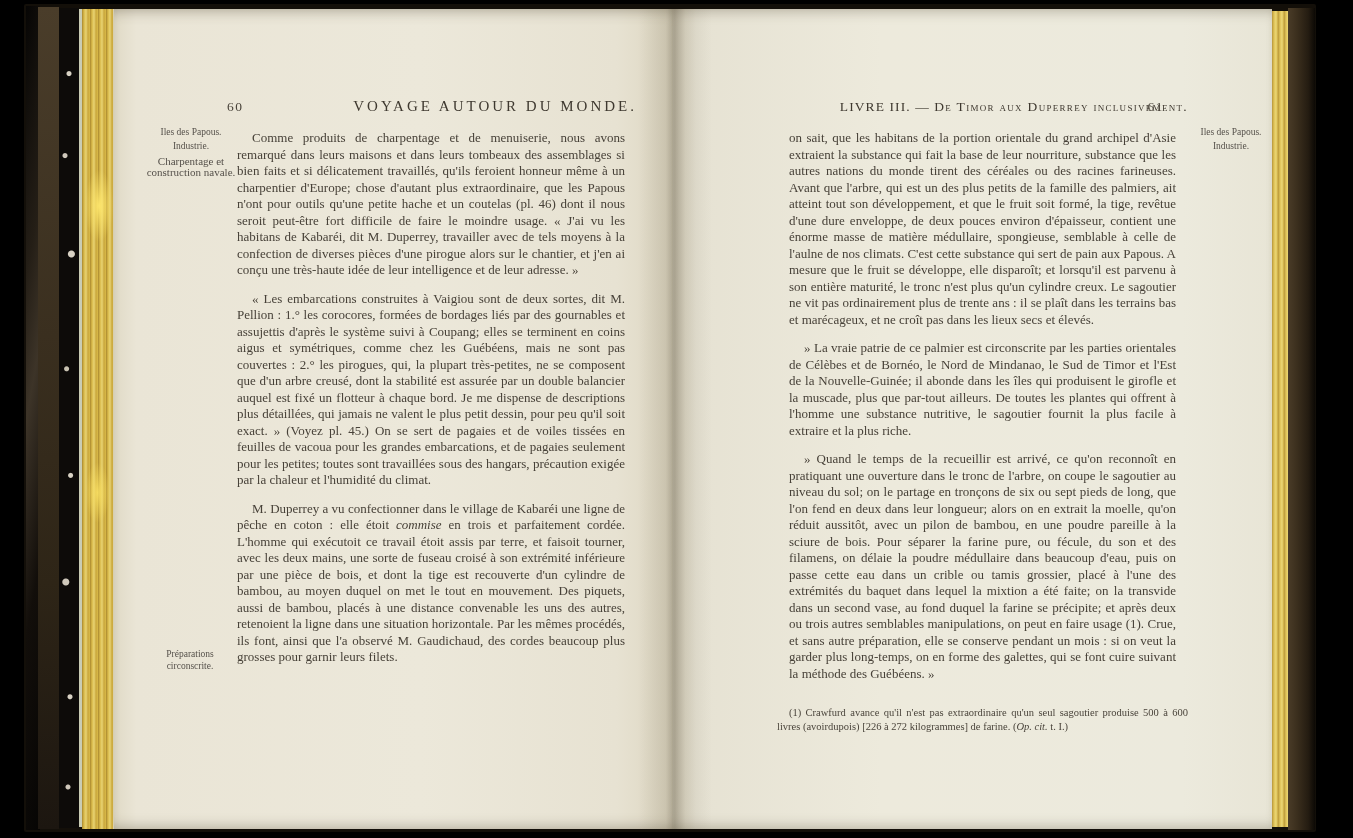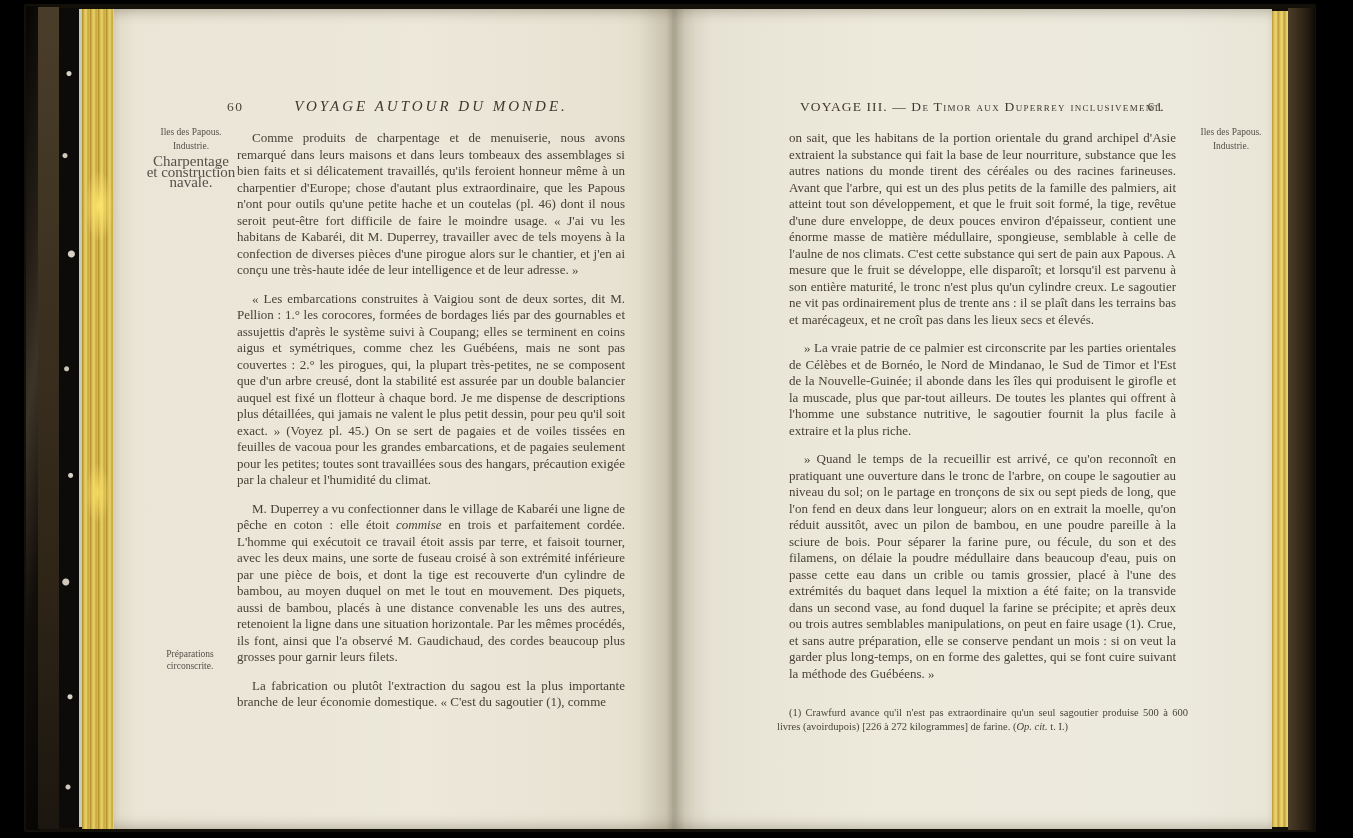--- a/index.html
+++ b/index.html
@@ -39,38 +39,38 @@
     box-shadow:inset 0 10px 14px -9px rgba(80,70,50,.4), inset 0 -10px 14px -9px rgba(80,70,50,.38);}
   .gutter{position:absolute;left:638px;top:9px;width:74px;height:820px;pointer-events:none;
     background:linear-gradient(90deg,rgba(0,0,0,0) 0%,rgba(101,92,70,0.16) 38%,rgba(66,58,42,0.28) 50%,rgba(101,92,70,0.12) 64%,rgba(0,0,0,0) 100%);}
   .edge-right{position:absolute;left:1272px;top:11px;width:16px;height:816px;
     background:repeating-linear-gradient(90deg,#b6953a 0px,#dfc257 2px,#ecd877 4px,#c9a73c 6px);}
   .board-right{position:absolute;left:1288px;top:8px;width:27px;height:822px;
     background:linear-gradient(90deg,#4a3c28 0%,#3a2e1d 35%,#241c11 75%,#0c0905 100%);}
   .content{position:absolute;width:412px;}
   .content-left{left:225px;top:97px;}
   .content-right{left:777px;top:97px;width:411px;}
-  .pg-header{position:relative;height:21px;text-align:center;white-space:nowrap;}
+  .pg-header{position:relative;height:21px;text-align:right;white-space:nowrap;}
   .folio{position:absolute;top:2px;font-size:13.5px;letter-spacing:1.5px;color:#4a443b;}
   .folio-l{left:2px;} .folio-r{right:24px;}
-  .running-title{font-size:15px;letter-spacing:3px;color:#3e382f;font-style:italic;}
+  .running-title{font-size:15px;letter-spacing:3px;color:#3e382f;}
   .running-title-r{font-size:13.5px;letter-spacing:1.1px;color:#3e382f;}
   .smallcaps{font-variant:small-caps;letter-spacing:1.3px;}
   .pg-body{margin-top:7px;font-size:13px;line-height:16.5px;text-align:justify;color:#474138;}
   .para{margin:12px;text-indent:15px;}
   .para.no-indent{text-indent:0;}
   .footnote{margin-top:8px;font-size:10.5px;line-height:14px;color:#4a443b;text-indent:12px;text-align:justify;}
   .footnote-r{margin-top:24px;}
 
   
   .margin-note{position:absolute;font-size:9.5px;line-height:12px;text-align:center;color:#55504a;}
   .mn-l1{left:146px;top:126px;width:90px;}
   .mn-l2{left:146px;top:648px;width:88px;}
   .mn-r1{left:1188px;top:126px;width:86px;}
-  .mn-sub{margin-top:4px;font-size:15px;line-height:10.5px;}
+  .mn-sub{margin-top:4px;font-size:11px;line-height:10.5px;}
   .mn-gap{margin-top:2px;text-align:center;}
 </style>
 </head>
 <body>
 
 <div class="scene">
 
   <div class="book-base"></div>
   <div class="leather-left"></div>
   <div class="board-left"></div>
@@ -102,27 +102,26 @@
 
   <div class="content content-left">
     <div class="pg-header">
       <span class="folio folio-l">60</span>
       <span class="running-title">VOYAGE AUTOUR DU MONDE.</span>
     </div>
     <div class="pg-body">
       <p class="para">Comme produits de charpentage et de menuiserie, nous avons remarqué dans leurs maisons et dans leurs tombeaux des assemblages si bien faits et si délicatement travaillés, qu'ils feroient honneur même à un charpentier d'Europe; chose d'autant plus extraordinaire, que les Papous n'ont pour outils qu'une petite hache et un coutelas (pl. 46) dont il nous seroit peut-être fort difficile de faire le moindre usage. « J'ai vu les habitans de Kabaréi, dit M. Duperrey, travailler avec de tels moyens à la confection de diverses pièces d'une pirogue alors sur le chantier, et j'en ai conçu une très-haute idée de leur intelligence et de leur adresse. »</p>
       <p class="para">« Les embarcations construites à Vaigiou sont de deux sortes, dit M. Pellion : 1.° les corocores, formées de bordages liés par des gournables et assujettis d'après le système suivi à Coupang; elles se terminent en coins aigus et symétriques, comme chez les Guébéens, mais ne sont pas couvertes : 2.° les pirogues, qui, la plupart très-petites, ne se composent que d'un arbre creusé, dont la stabilité est assurée par un double balancier auquel est fixé un flotteur à chaque bord. Je me dispense de descriptions plus détaillées, qui jamais ne valent le plus petit dessin, pour peu qu'il soit exact. » (Voyez pl. 45.) On se sert de pagaies et de voiles tissées en feuilles de vacoua pour les grandes embarcations, et de pagaies seulement pour les petites; toutes sont travaillées sous des hangars, précaution exigée par la chaleur et l'humidité du climat.</p>
       <p class="para"><span>M. Duperrey a vu confectionner dans le village de Kabaréi une ligne de pêche en coton : elle étoit </span><i>commise</i><span> en trois et parfaitement cordée. L'homme qui exécutoit ce travail étoit assis par terre, et faisoit tourner, avec les deux mains, une sorte de fuseau croisé à son extrémité inférieure par une pièce de bois, et dont la tige est recouverte d'un cylindre de bambou, au moyen duquel on met le tout en mouvement. Des piquets, aussi de bambou, placés à une distance convenable les uns des autres, retenoient la ligne dans une situation horizontale. Par les mêmes procédés, ils font, ainsi que l'a observé M. Gaudichaud, des cordes beaucoup plus grosses pour garnir leurs filets.</span></p>
-      <p class="para">La fabrication ou plutôt l'extraction du sagou est la plus importante branche de leur économie domestique. « C'est du sagoutier (1), comme</p>
     </div>
   </div>
 
   <div class="content content-right">
     <div class="pg-header">
-      <span class="running-title-r"><span>VOYAGE III. — </span><span class="smallcaps">De Timor aux Duperrey inclusivement.</span></span>
+      <span class="running-title-r"><span>LIVRE III. — </span><span class="smallcaps">De Timor aux Duperrey inclusivement.</span></span>
       <span class="folio folio-r">61</span>
     </div>
     <div class="pg-body">
       <p class="para no-indent">on sait, que les habitans de la portion orientale du grand archipel d'Asie extraient la substance qui fait la base de leur nourriture, substance que les autres nations du monde tirent des céréales ou des racines farineuses. Avant que l'arbre, qui est un des plus petits de la famille des palmiers, ait atteint tout son développement, et que le fruit soit formé, la tige, revêtue d'une dure enveloppe, de deux pouces environ d'épaisseur, contient une énorme masse de matière médullaire, spongieuse, semblable à celle de l'aulne de nos climats. C'est cette substance qui sert de pain aux Papous. A mesure que le fruit se développe, elle disparoît; et lorsqu'il est parvenu à son entière maturité, le tronc n'est plus qu'un cylindre creux. Le sagoutier ne vit pas ordinairement plus de trente ans : il se plaît dans les terrains bas et marécageux, et ne croît pas dans les lieux secs et élevés.</p>
       <p class="para">» La vraie patrie de ce palmier est circonscrite par les parties orientales de Célèbes et de Bornéo, le Nord de Mindanao, le Sud de Timor et l'Est de la Nouvelle-Guinée; il abonde dans les îles qui produisent le girofle et la muscade, plus que par-tout ailleurs. De toutes les plantes qui offrent à l'homme une substance nutritive, le sagoutier fournit la plus facile à extraire et la plus riche.</p>
       <p class="para">» Quand le temps de la recueillir est arrivé, ce qu'on reconnoît en pratiquant une ouverture dans le tronc de l'arbre, on coupe le sagoutier au niveau du sol; on le partage en tronçons de six ou sept pieds de long, que l'on fend en deux dans leur longueur; alors on en extrait la moelle, qu'on réduit aussitôt, avec un pilon de bambou, en une poudre pareille à la sciure de bois. Pour séparer la farine pure, ou fécule, du son et des filamens, on délaie la poudre médullaire dans beaucoup d'eau, puis on passe cette eau dans un crible ou tamis grossier, placé à l'une des extrémités du baquet dans lequel la mixtion a été faite; on la transvide dans un second vase, au fond duquel la farine se précipite; et après deux ou trois autres semblables manipulations, on peut en faire usage (1). Crue, et sans autre préparation, elle se conserve pendant un mois : si on veut la garder plus long-temps, on en forme des galettes, qui se font cuire suivant la méthode des Guébéens. »</p>
     </div>
     <div class="footnote footnote-r"><span>(1) Crawfurd avance qu'il n'est pas extraordinaire qu'un seul sagoutier produise 500 à 600 livres (avoirdupois) [226 à 272 kilogrammes] de farine. (</span><i>Op. cit.</i><span> t. I.)</span></div>
   </div>
 

